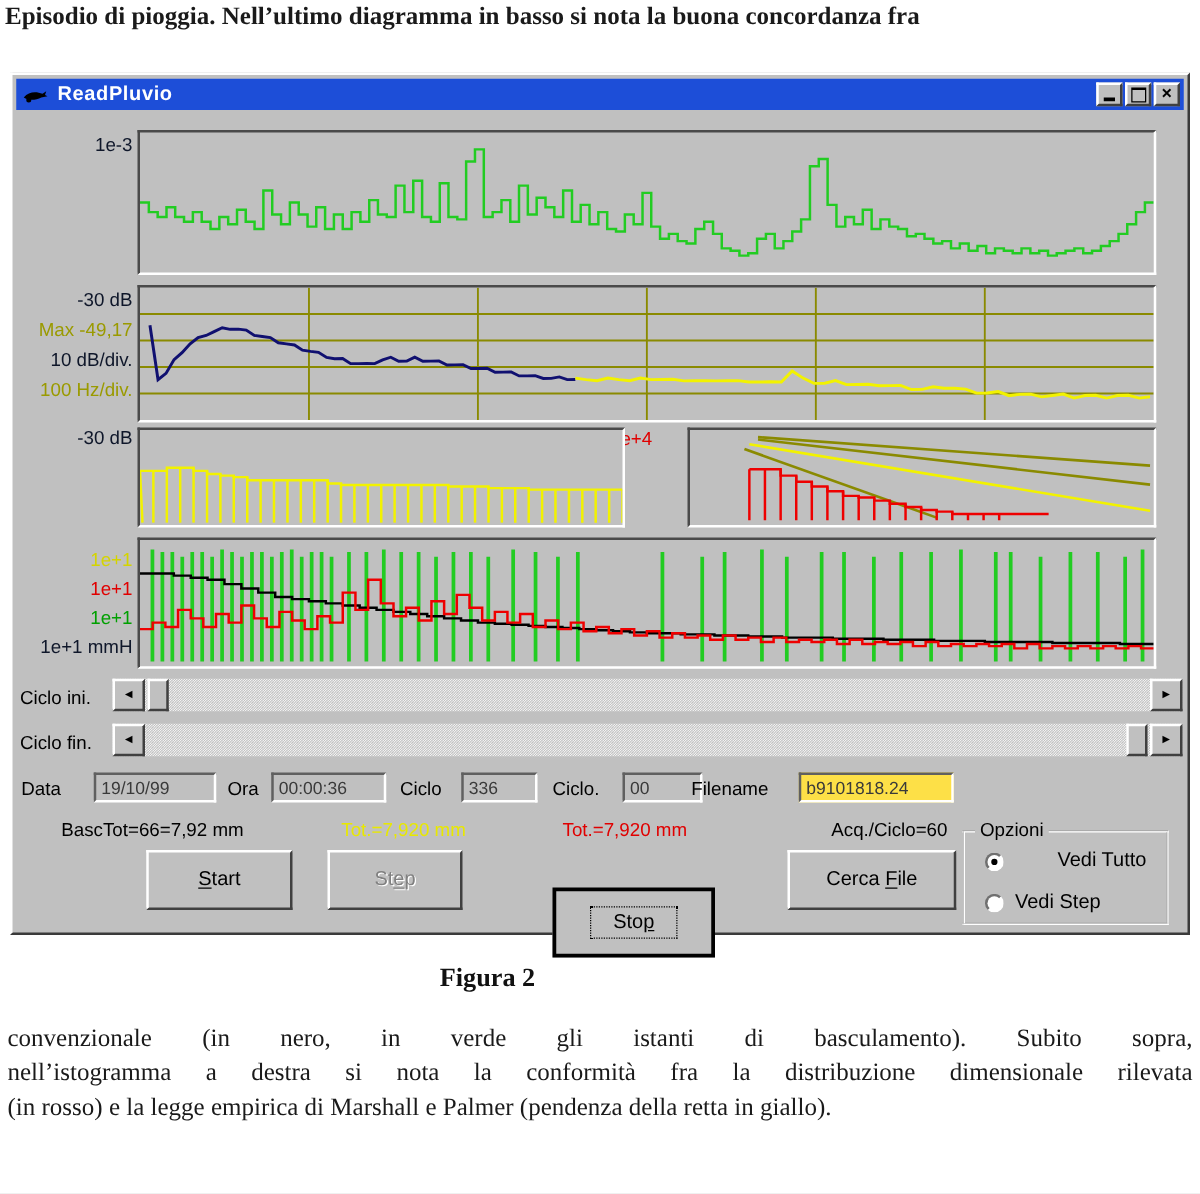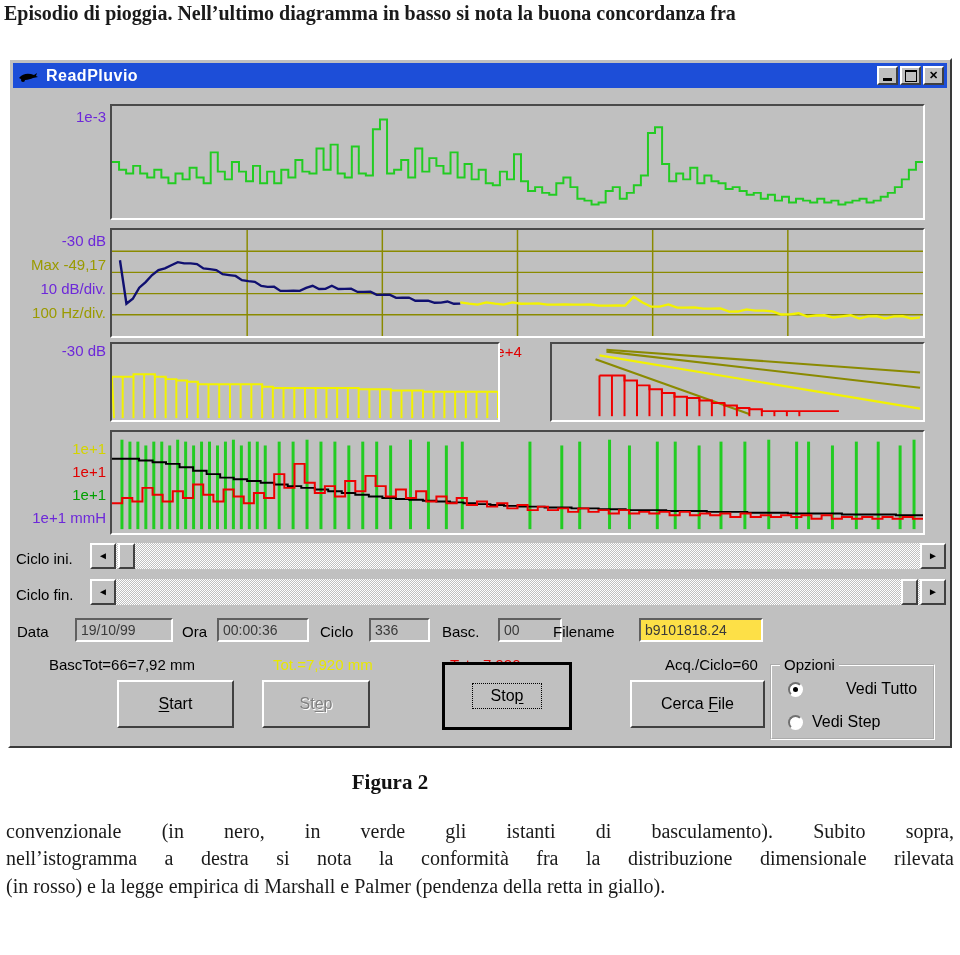--- a/index.html
+++ b/index.html
@@ -63,21 +63,21 @@
     border-top:2px solid #4a4a4a;border-left:2px solid #4a4a4a;
     border-right:2px solid #ffffff;border-bottom:2px solid #ffffff;
     box-sizing:border-box;overflow:hidden;
   }
   .plot svg{display:block;width:100%;height:100%;}
 
   
   .axlabel{
     position:absolute;text-align:right;
     font-family:"Liberation Sans", sans-serif;font-size:15px;
-    color:#6d28d9;white-space:nowrap;
+    color:#0f172a;white-space:nowrap;
   }
   .axlabel.yellow{color:#9a9a00;}
   .axlabel.red{color:#e00000;}
   .axlabel.green{color:#00a000;}
   .axlabel.ylw2{color:#d4d400;}
 
   
   .sb-label{
     position:absolute;font-family:"Liberation Sans", sans-serif;font-size:15px;color:#000;
   }
@@ -380,38 +380,38 @@
 
   <div class="fld-label" style="left:7px;top:563px;">Data</div>
   <div class="textbox" style="left:65px;top:558px;width:98px;">19/10/99</div>
 
   <div class="fld-label" style="left:172px;top:563px;">Ora</div>
   <div class="textbox" style="left:207px;top:558px;width:92px;">00:00:36</div>
 
   <div class="fld-label" style="left:310px;top:563px;">Ciclo</div>
   <div class="textbox" style="left:359px;top:558px;width:61px;">336</div>
 
-  <div class="fld-label" style="left:432px;top:563px;">Basc.</div>
+  <div class="fld-label" style="left:432px;top:563px;">Ciclo.</div>
   <div class="textbox" style="left:488px;top:558px;width:64px;">00</div>
 
   <div class="fld-label" style="left:543px;top:563px;">Filename</div>
   <div class="textbox" style="left:629px;top:558px;width:124px;background:#fde047;">b9101818.24</div>
 
   <div class="stat" style="left:39px;top:596px;">BascTot=66=7,92 mm</div>
   <div class="stat yellow" style="left:263px;top:596px;">Tot.=7,920 mm</div>
   <div class="stat red" style="left:440px;top:596px;">Tot.=7,920 mm</div>
   <div class="stat" style="left:655px;top:596px;">Acq./Ciclo=60</div>
 
   <div class="btn" style="left:107px;top:620px;width:117px;">
     <span><u>S</u>tart</span>
   </div>
   <div class="btn disabled" style="left:252px;top:620px;width:108px;">
     <span>St<u>e</u>p</span>
   </div>
-  <div class="btn focused" style="left:432px;top:602px;width:130px;height:68px;">
+  <div class="btn focused" style="left:432px;top:650px;width:130px;height:56px;">
     <span class="inner">Sto<u>p</u></span>
   </div>
   <div class="btn" style="left:620px;top:620px;width:135px;">
     <span>Cerca <u>F</u>ile</span>
   </div>
 
   <div class="groupbox" style="left:760px;top:604px;width:165px;height:76px;"></div>
   <div class="gb-title" style="left:770px;top:596px;">Opzioni</div>
   <div class="radio" style="left:778px;top:620px;gap:43px;">
     <span class="dot on"></span>

